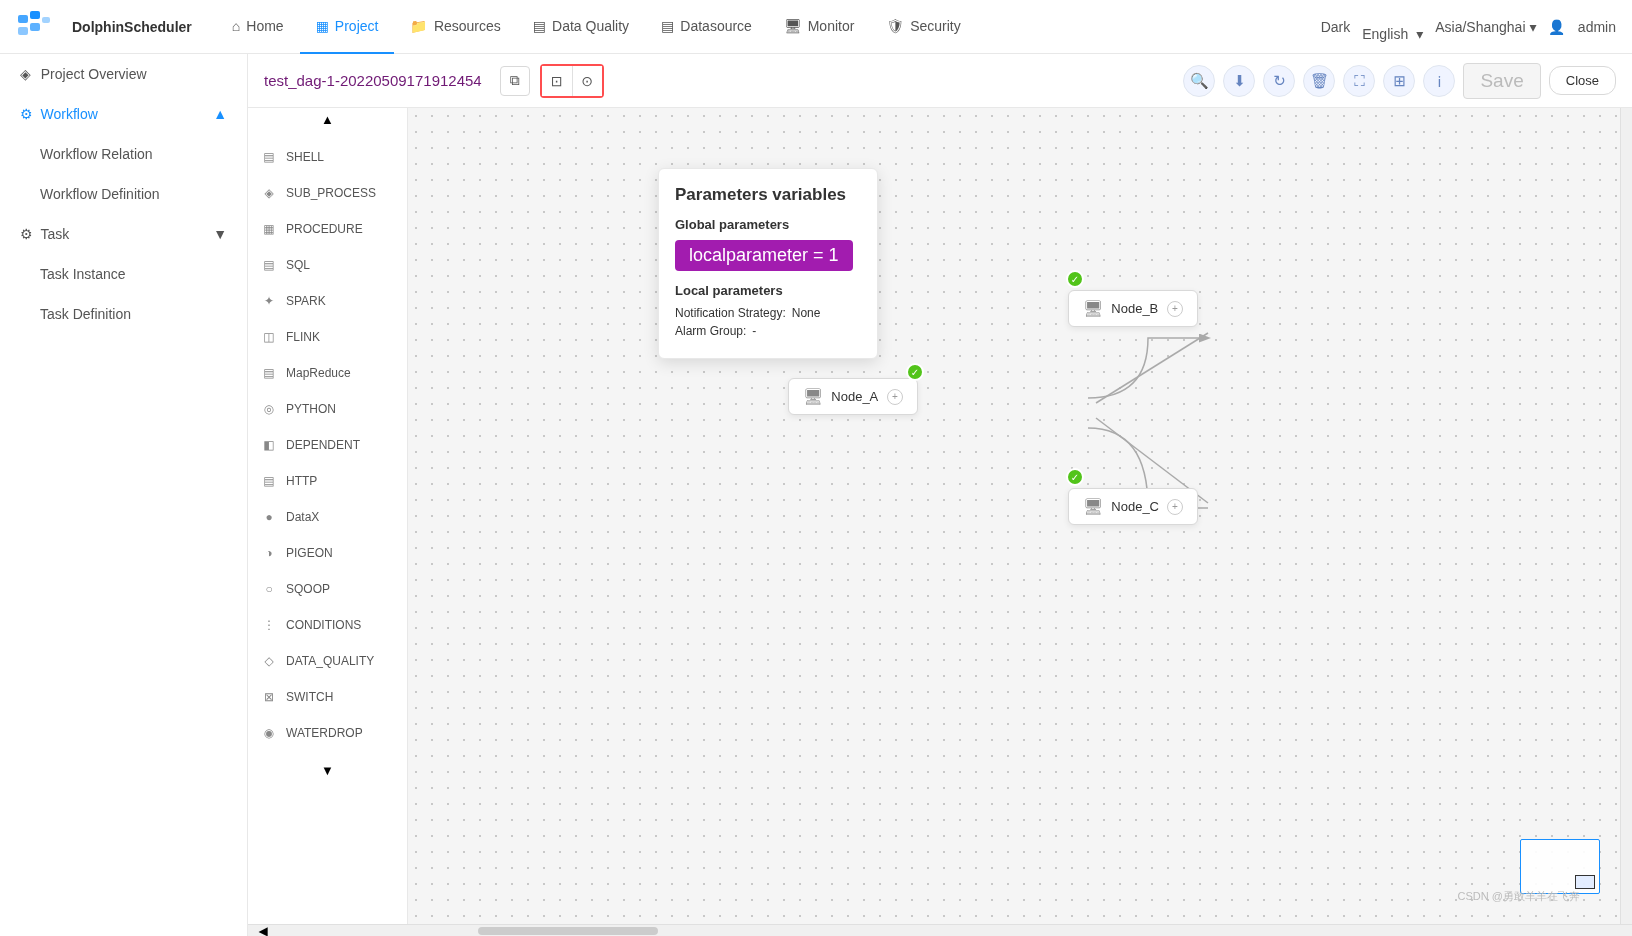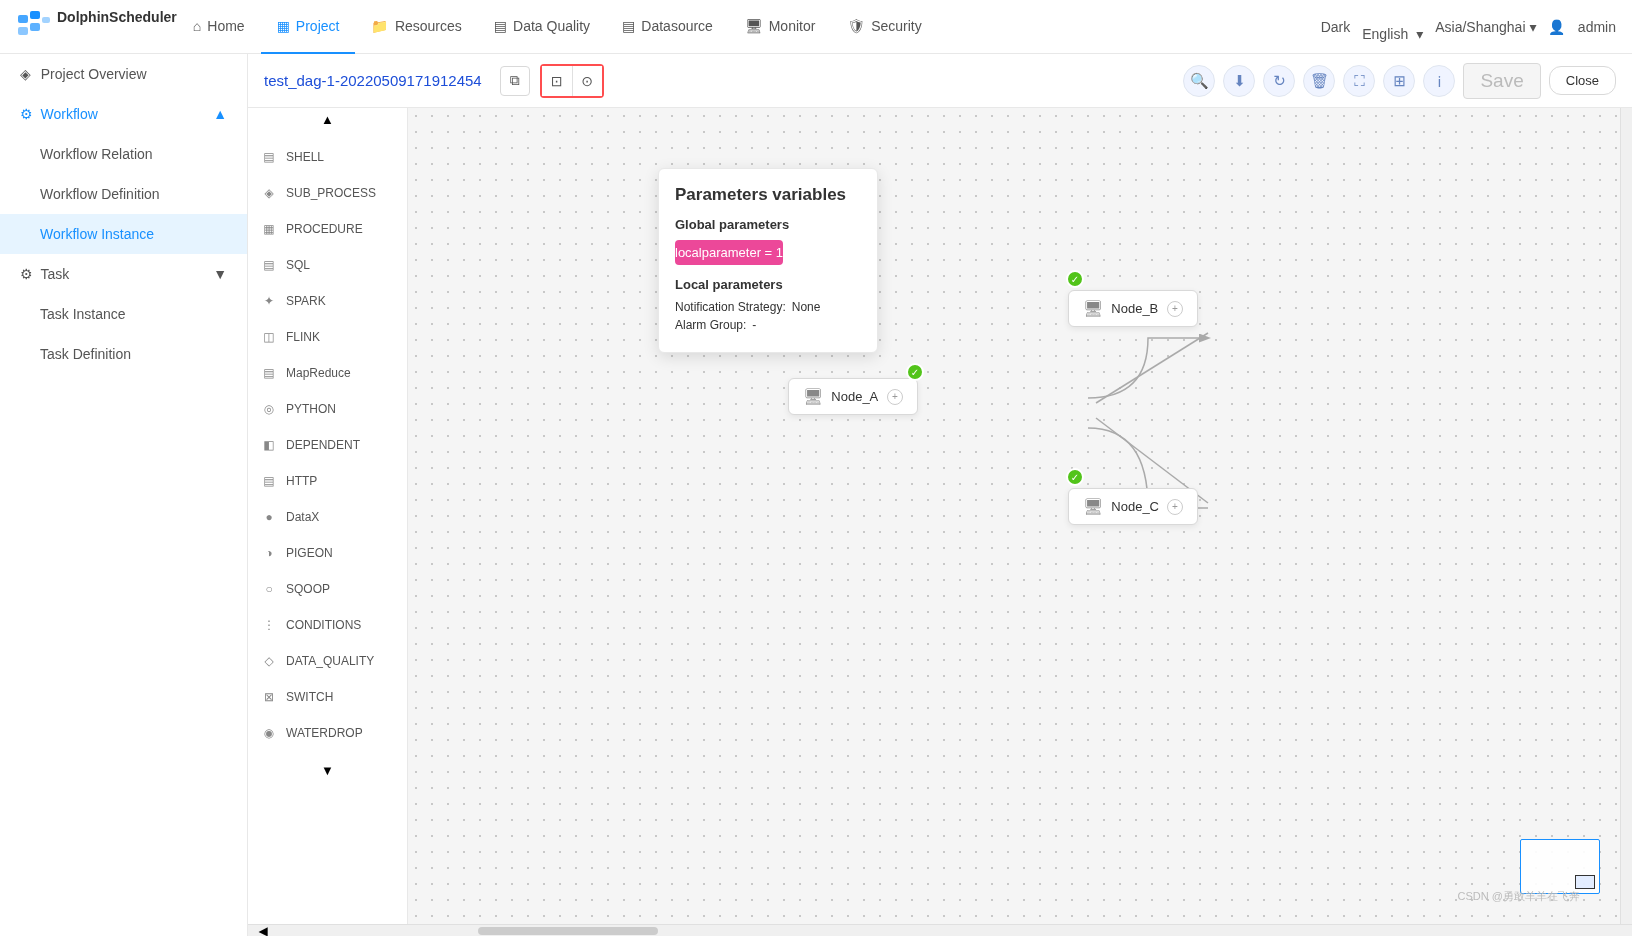--- a/index.html
+++ b/index.html
@@ -3,21 +3,21 @@
   <meta charset="utf-8">
   <style>
     * { box-sizing: border-box; margin: 0; padding: 0; }
     body { font-family: -apple-system, BlinkMacSystemFont, 'Segoe UI', sans-serif; font-size: 13px; background: #f5f5f5; overflow: hidden; }
 
     
     .top-nav {
       display: flex; align-items: center; height: 54px; background: #fff;
       border-bottom: 1px solid #e8e8e8; padding: 0 16px; gap: 0;
     }
-    .logo-area { display: flex; gap: 5px; }
+    .logo-area { display: flex; align-items: center; gap: 20px; margin-right: 24px; }
     .logo-icon { width: 36px; height: 36px; }
     .logo-text { font-size: 14px; font-weight: 600; color: #333; }
     .nav-item {
       display: flex; align-items: center; gap: 6px; padding: 0 16px; height: 54px;
       font-size: 14px; color: #555; cursor: pointer; white-space: nowrap;
       border-bottom: 2px solid transparent;
     }
     .nav-item.active { color: #1890ff; border-bottom-color: #1890ff; }
     .nav-right { margin-left: auto; display: flex; align-items: center; gap: 12px; font-size: 14px; color: #555; }
     .nav-right span { cursor: pointer; }
@@ -43,21 +43,21 @@
     .sidebar-sub { padding-left: 40px; }
 
     
     .content { flex: 1; display: flex; flex-direction: column; overflow: hidden; position: relative; }
 
     
     .workflow-toolbar {
       display: flex; align-items: center; height: 54px; background: #fff;
       border-bottom: 1px solid #e8e8e8; padding: 0 16px; gap: 10px;
     }
-    .workflow-title { font-size: 15px; font-weight: 500; color: #1d4ed8; margin-right: 8px; }
+    .workflow-title { font-size: 15px; font-weight: 500; color: #701a75; margin-right: 8px; }
     .toolbar-icon-btn {
       width: 30px; height: 30px; border: 1px solid #d9d9d9; border-radius: 4px;
       display: flex; align-items: center; justify-content: center; cursor: pointer;
       background: #fff; color: #555; font-size: 14px;
     }
     .toolbar-right { margin-left: auto; display: flex; align-items: center; gap: 8px; }
     .toolbar-icon-circle {
       width: 32px; height: 32px; border-radius: 50%; border: 1px solid #e0e6f0;
       background: #f0f4ff; display: flex; align-items: center; justify-content: center;
       cursor: pointer; color: #6685c0; font-size: 15px;
@@ -116,22 +116,22 @@
 
     
     .params-popup {
       position: absolute; top: 60px; left: 250px; background: #fff;
       border: 1px solid #e8e8e8; border-radius: 6px; padding: 16px;
       box-shadow: 0 4px 16px rgba(0,0,0,0.12); min-width: 220px; z-index: 100;
     }
     .params-popup h3 { font-size: 17px; color: #333; margin-bottom: 12px; }
     .params-section-label { font-size: 13px; font-weight: 600; color: #333; margin-bottom: 8px; }
     .param-tag {
-      display: inline-block; padding: 5px 0; background: #ec4899; color: #fff;
-      border-radius: 4px; font-size: 13px; margin-bottom: 12px;
+      display: inline-block; padding: 5px 14px; background: #a21caf; color: #fff;
+      border-radius: 4px; font-size: 18px; margin-bottom: 12px;
     }
     .params-local-label { font-size: 13px; font-weight: 600; color: #333; margin-bottom: 8px; }
     .params-row { display: flex; gap: 6px; align-items: center; font-size: 12px; color: #555; margin-bottom: 4px; }
     .params-row span { color: #333; }
 
     
     .minimap {
       position: absolute; bottom: 30px; right: 20px; width: 80px; height: 55px;
       border: 1px solid #1890ff; background: rgba(255,255,255,0.9);
       border-radius: 2px;
@@ -235,23 +235,20 @@
         <span>Workflow</span>
       </span>
       <span>▲</span>
     </div>
 
     <div class="sidebar-item sidebar-sub">
       <span>Workflow Relation</span>
     </div>
     <div class="sidebar-item sidebar-sub">
       <span>Workflow Definition</span>
-    </div>
-    <div class="sidebar-item sidebar-sub active">
-      <span>Workflow Instance</span>
     </div>
 
     <div class="sidebar-section" style="color:#555;">
       <span style="display:flex;align-items:center;gap:8px;">
         <span>⚙</span>
         <span>Task</span>
       </span>
       <span>▼</span>
     </div>
 

